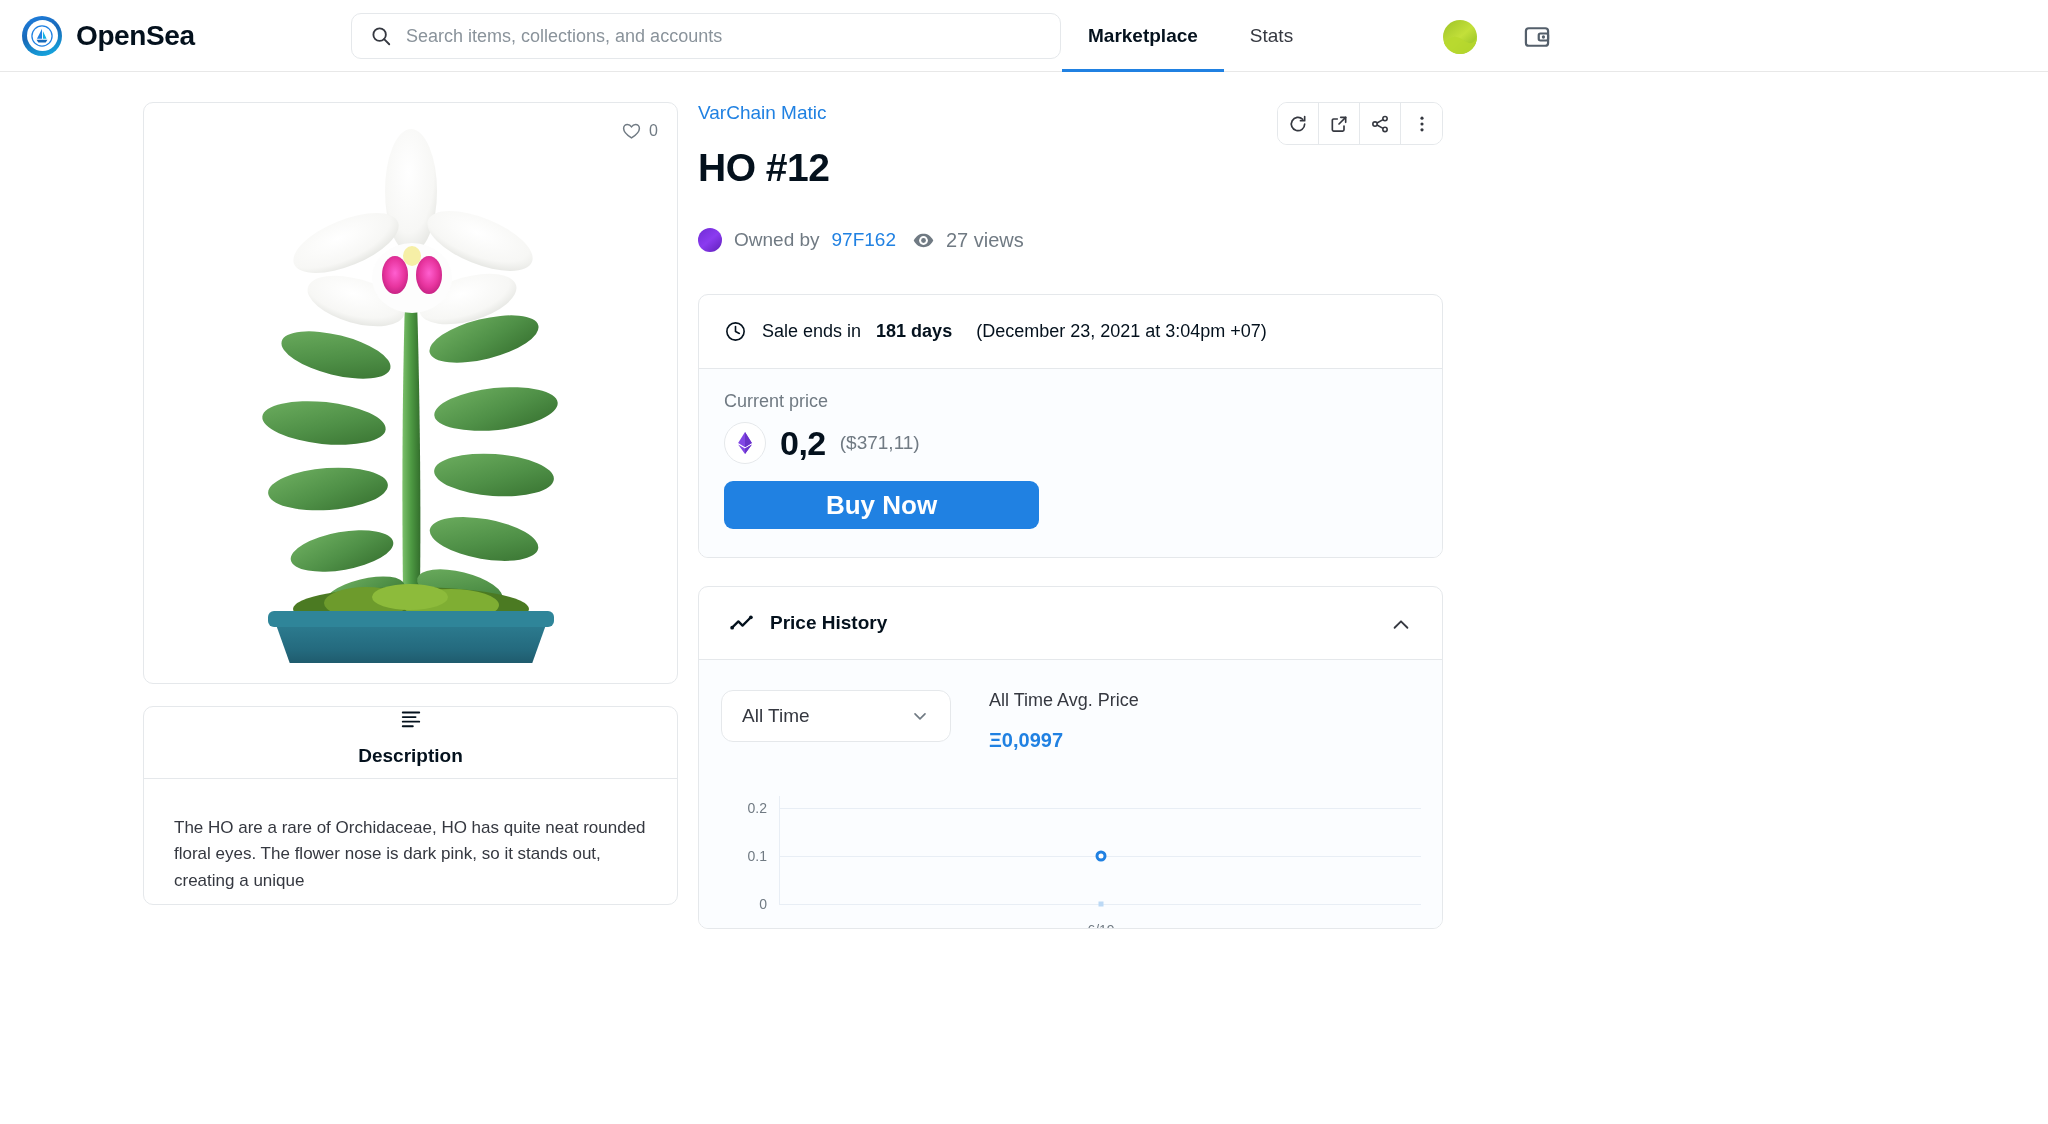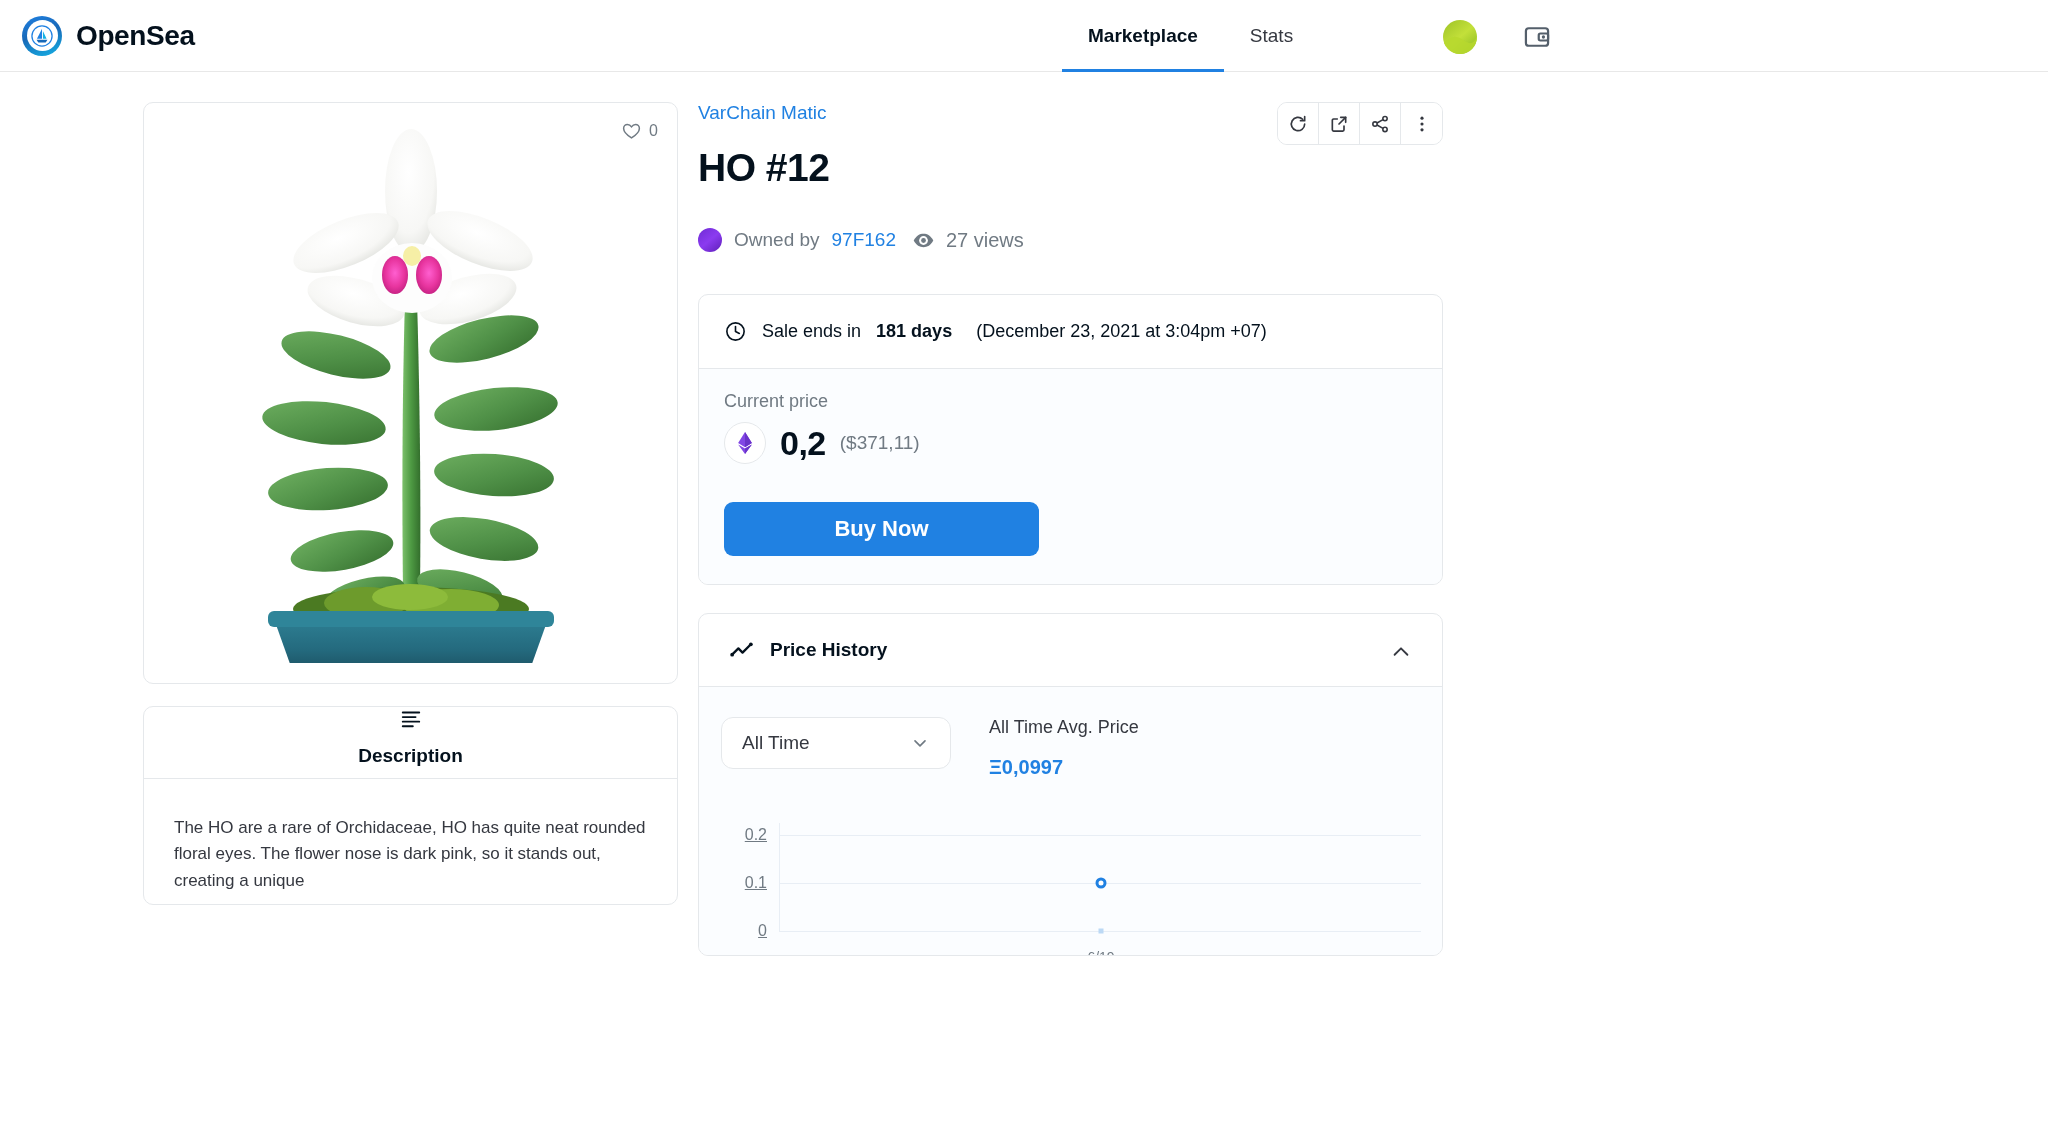--- a/index.html
+++ b/index.html
@@ -134,23 +134,23 @@
   .cp-label { font-size: 18px; color: #707a83; }
   .price-row { display: flex; align-items: center; gap: 14px; margin-top: 10px; }
   .eth-badge {
     width: 42px; height: 42px; border-radius: 50%;
     border: 1px solid #e5e8eb; background: #fff;
     display: flex; align-items: center; justify-content: center;
   }
   .price-main { font-size: 34px; font-weight: 700; color: #04111d; letter-spacing: -0.5px; }
   .price-usd { font-size: 19px; color: #707a83; }
   .buy-btn {
-    margin-top: 38px; width: 315px; height: 54px;
+    margin-top: 17px; width: 315px; height: 48px;
     background: #2081e2; border-radius: 9px; border: none;
-    color: #fff; font-size: 22px; font-weight: 700;
+    color: #fff; font-size: 26px; font-weight: 700;
     font-family: "Liberation Sans", sans-serif; cursor: pointer;
   }
 
   .history-card {
     margin-top: 28px; width: 745px;
     border: 1px solid #e5e8eb; border-radius: 10px; overflow: hidden; background: #fff;
   }
   .history-head {
     height: 73px; display: flex; align-items: center; gap: 16px;
     padding: 0 30px; border-bottom: 1px solid #e5e8eb;
@@ -164,21 +164,21 @@
     width: 230px; height: 52px; border: 1px solid #e5e8eb; border-radius: 12px;
     background: #fff; display: flex; align-items: center; justify-content: space-between;
     padding: 0 20px; font-size: 19px; color: #353840; cursor: pointer;
   }
   .avg-label { font-size: 18px; color: #353840; }
   .avg-value { font-size: 20px; font-weight: 700; color: #2081e2; margin-top: 18px; }
 
   .chart-wrap { position: absolute; left: 22px; top: 148px; width: 700px; height: 120px; }
   .y-label {
     position: absolute; right: 16px; transform: translateY(-50%);
-    font-size: 16px; color: #707a83; white-space: nowrap; text-decoration: underline;
+    font-size: 14px; color: #707a83; white-space: nowrap;
   }
   .gridline { position: absolute; height: 1px; background: #e8eef5; }
   .y-axis-line { position: absolute; width: 1px; background: #e8eef5; }
   .x-label { position: absolute; transform: translateX(-50%); font-size: 14px; color: #707a83; }
   .dot {
     position: absolute; width: 11px; height: 11px; border-radius: 50%;
     background: #fff; border: 3px solid #2081e2; transform: translate(-50%, -50%);
     cursor: pointer;
   }
   .dot-base { position: absolute; width: 5px; height: 5px; background: #bcd9f5; transform: translate(-50%, -50%); }
@@ -195,20 +195,27 @@
           <circle cx="12" cy="12" r="11" fill="none" stroke="#2081e2" stroke-width="1.4"></circle>
           <path d="M6 16 h12 l-2 3 H8 z" fill="#1868b7"></path>
           <path d="M12 4 L12 15 L6.5 15 z" fill="#2081e2"></path>
           <path d="M13 6.5 L17 15 L13 15 z" fill="#15b2e5"></path>
         </svg>
       </div>
     </div>
     <div class="brand-name">OpenSea</div>
   </div>
 
+  <div class="searchbar">
+    <svg width="22" height="22" viewBox="0 0 24 24">
+      <circle cx="10.5" cy="10.5" r="6.8" fill="none" stroke="#353840" stroke-width="2"></circle>
+      <line x1="15.4" y1="15.4" x2="21" y2="21" stroke="#353840" stroke-width="2" stroke-linecap="round"></line>
+    </svg>
+    <span class="search-ph">Search items, collections, and accounts</span>
+  </div>
 
   <div class="nav">
     <div class="nav-item active">
       <span>Marketplace</span>
     </div>
     <div class="nav-item">
       <span>Stats</span>
     </div>
   </div>
 

